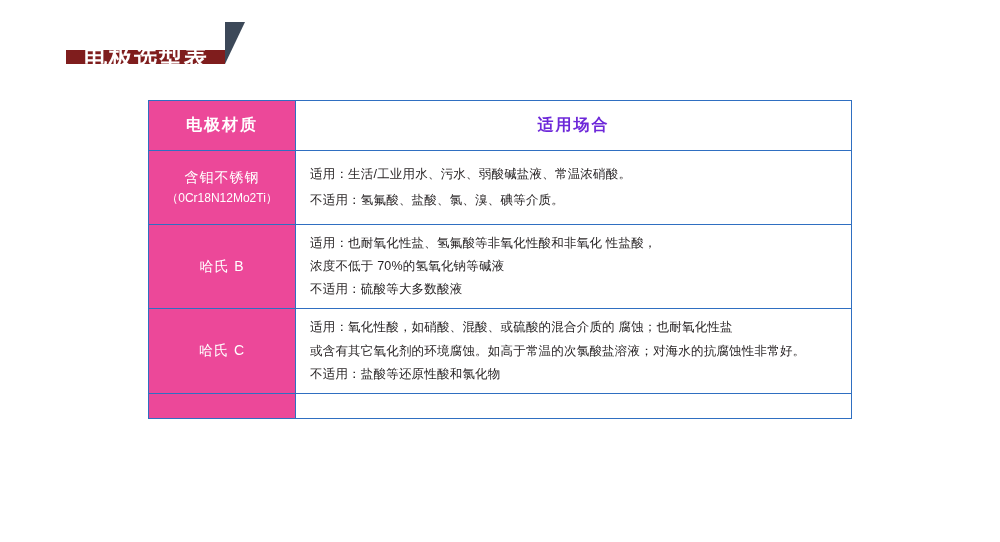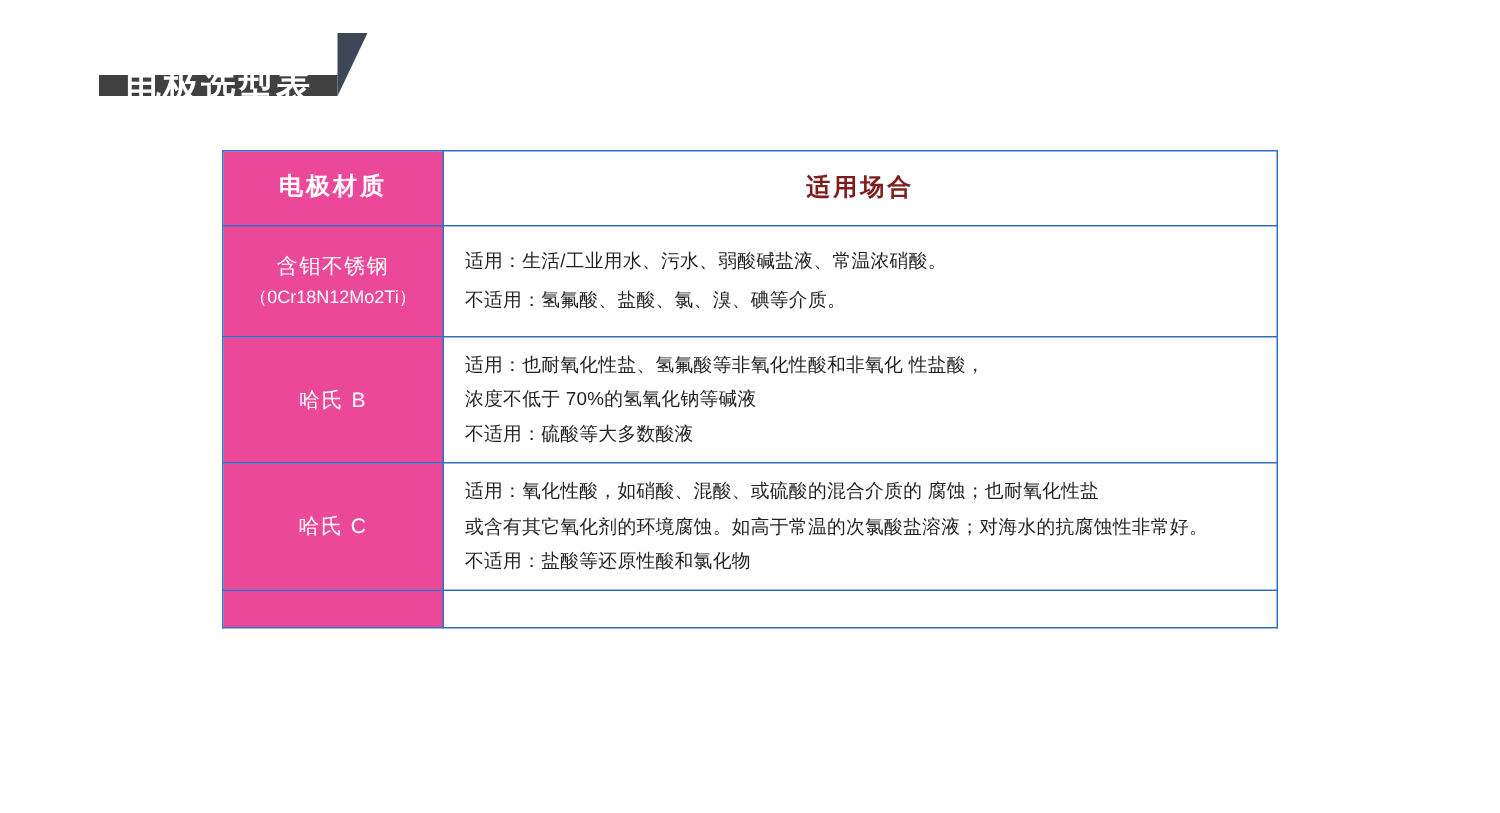--- a/index.html
+++ b/index.html
@@ -23,21 +23,21 @@
   
   .title-banner {
     position: absolute;
     left: 66px;
     top: 22px;
     height: 42px;
     display: flex;
     align-items: stretch;
   }
   .title-body {
-    background: #404040;
+    background: #7f1d1d;
     color: #ffffff;
     font-size: 23px;
     font-weight: bold;
     letter-spacing: 2px;
     display: flex;
     align-items: center;
     padding: 0 16px 0 18px;
     margin-top: 28px;
   }
   .title-tail {
@@ -85,21 +85,21 @@
     font-weight: bold;
     letter-spacing: 2px;
     padding: 12px 4px;
   }
   .cell-head-use {
     text-align: center;
     font-size: 16px;
     font-weight: bold;
     letter-spacing: 2px;
     padding: 12px 8px;
-    color: #7f1d1d;
+    color: #6d28d9;
   }
   .cell-use {
     font-size: 12.5px;
     line-height: 1.85;
     color: #231f20;
     padding: 7px 12px 7px 14px;
     letter-spacing: 0.2px;
   }
   .cell-use .line {
     white-space: nowrap;

